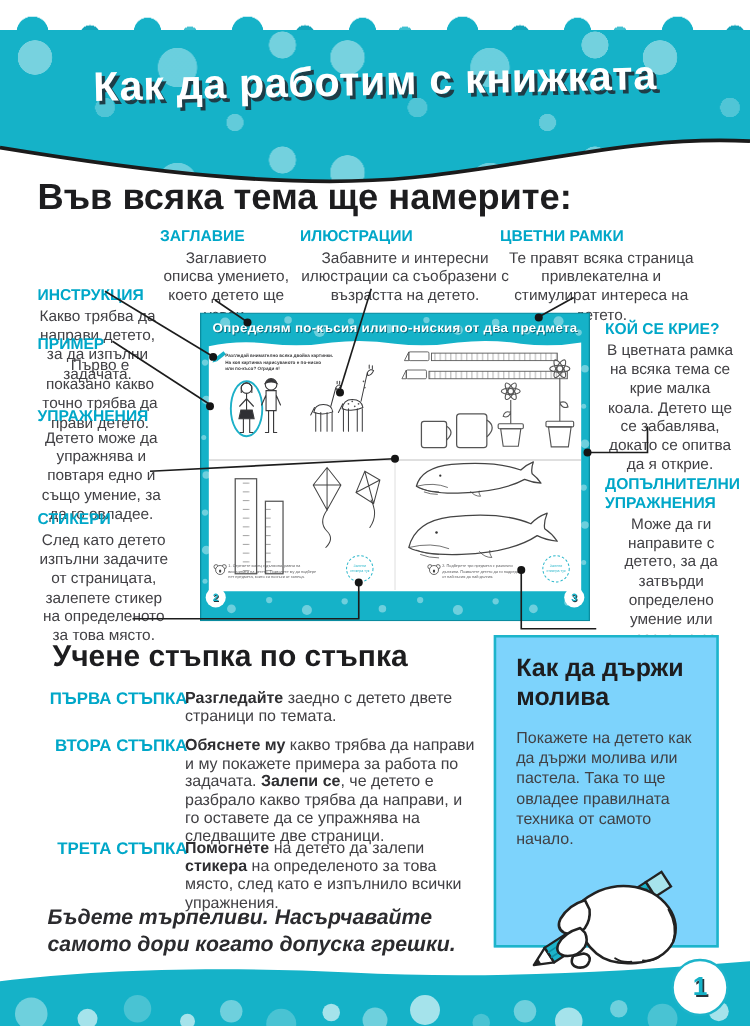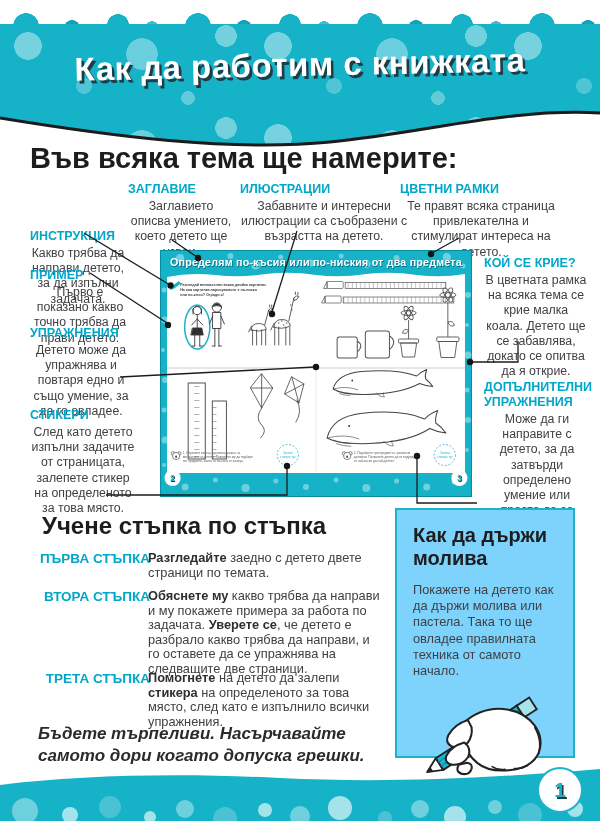--- a/index.html
+++ b/index.html
@@ -358,21 +358,21 @@
   </svg>
 
   <h2 class="steps-h">Учене стъпка по стъпка</h2>
 
   <div class="step s1">
     <div class="step-label">ПЪРВА СТЪПКА</div>
     <div class="step-text"><b>Разгледайте</b><span> заедно с детето двете страници по темата.</span></div>
   </div>
   <div class="step s2">
     <div class="step-label">ВТОРА СТЪПКА</div>
-    <div class="step-text"><b>Обяснете му</b><span> какво трябва да направи и му покажете примера за работа по задачата. </span><b>Уверете се</b><span>, че детето е разбрало какво трябва да направи, и го оставете да се упражнява на следващите две страници.</span></div>
+    <div class="step-text"><b>Обяснете му</b><span> какво трябва да направи и му покажете примера за работа по задачата. </span><b>Залепи се</b><span>, че детето е разбрало какво трябва да направи, и го оставете да се упражнява на следващите две страници.</span></div>
   </div>
   <div class="step s3">
     <div class="step-label">ТРЕТА СТЪПКА</div>
     <div class="step-text"><b>Помогнете</b><span> на детето да залепи </span><b>стикера</b><span> на определеното за това място, след като е изпълнило всички упражнения.</span></div>
   </div>
 
   <p class="note">Бъдете търпеливи. Насърчавайте самото дори когато допуска грешки.</p>
 
   <aside class="pbox">
     <h3>Как да държи молива</h3>

